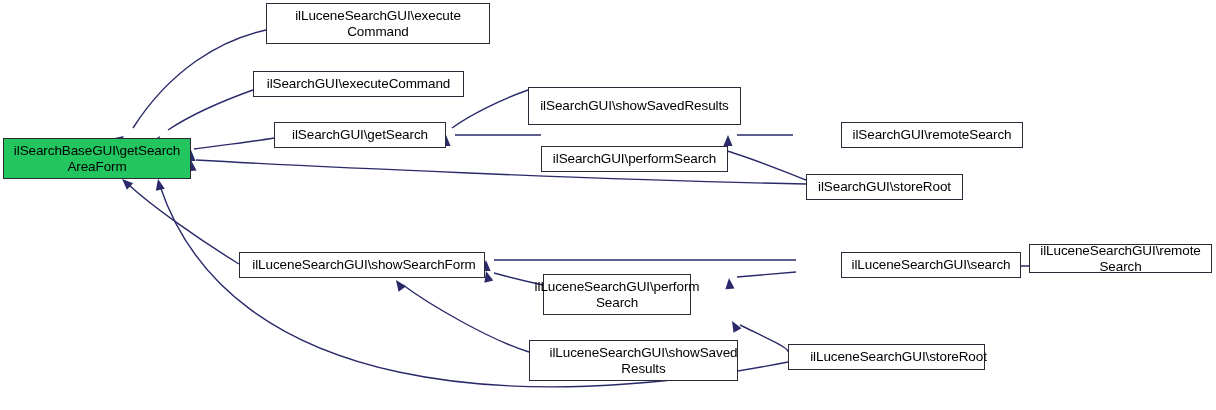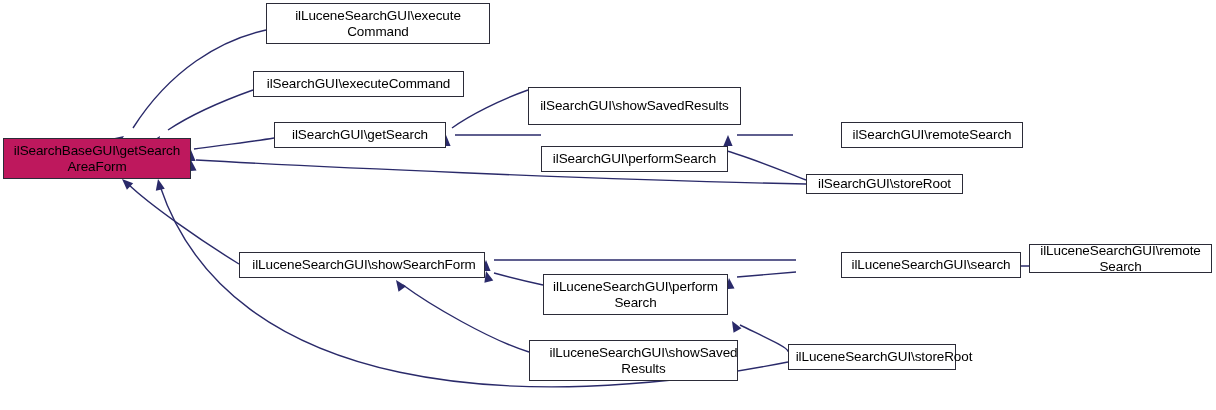--- a/index.html
+++ b/index.html
@@ -35,21 +35,21 @@
     line-height: 15.5px;
     text-align: center;
     display: flex;
     align-items: center;
     justify-content: center;
     padding: 0 4px;
     white-space: pre-line;
     letter-spacing: -0.1px;
   }
   .node.root {
-    background: #be185d;
+    background: #22c55e;
     border: 1px solid #2b2b38;
   }
 </style>
 </head>
 <body>
 
 <div id="callgraph">
   <svg id="edge-layer" viewBox="0 0 1216 410" xmlns="http://www.w3.org/2000/svg">
       <path d="M 266,30 C 220,40 170,70 133,128" fill="none" stroke="#2a2a6a" stroke-width="1.4"></path>
       <polygon points="0,0 11,-4.6 11,4.6" fill="#2a2a6a" transform="translate(124,136) rotate(145)"></polygon>
@@ -86,23 +86,23 @@
     </svg>
 <div class="node root" style="left: 3px; top: 138px; width: 188px; height: 41px;">ilSearchBaseGUI\getSearch
 AreaForm</div>
     <div class="node" style="left: 266px; top: 3px; width: 224px; height: 41px;">ilLuceneSearchGUI\execute
 Command</div>
     <div class="node" style="left: 253px; top: 71px; width: 211px; height: 26px;">ilSearchGUI\executeCommand</div>
     <div class="node" style="left: 274px; top: 122px; width: 172px; height: 26px;">ilSearchGUI\getSearch</div>
     <div class="node" style="left: 528px; top: 71px; width: 213px; height: 38px; margin-top: 16px;">ilSearchGUI\showSavedResults</div>
     <div class="node" style="left: 541px; top: 122px; width: 187px; height: 26px; margin-top: 24px;">ilSearchGUI\performSearch</div>
     <div class="node" style="left: 793px; top: 122px; width: 182px; height: 26px; margin-left: 48px;">ilSearchGUI\remoteSearch</div>
-    <div class="node" style="left: 806px; top: 174px; width: 157px; height: 20px;">ilSearchGUI\storeRoot</div>
+    <div class="node" style="left: 806px; top: 174px; width: 157px; height: 26px;">ilSearchGUI\storeRoot</div>
     <div class="node" style="left: 239px; top: 252px; width: 246px; height: 26px; padding-left: 8px;">ilLuceneSearchGUI\showSearchForm</div>
-    <div class="node" style="left: 543px; top: 274px; width: 185px; height: 41px;">ilLuceneSearchGUI\perform
+    <div class="node" style="left: 543px; top: 274px; width: 148px; height: 41px;">ilLuceneSearchGUI\perform
 Search</div>
     <div class="node" style="left: 529px; top: 340px; width: 209px; height: 41px; padding-left: 24px;">ilLuceneSearchGUI\showSaved
 Results</div>
     <div class="node" style="left: 796px; top: 252px; width: 180px; height: 26px; margin-left: 45px;">ilLuceneSearchGUI\search</div>
     <div class="node" style="left: 1029px; top: 244px; width: 183px; height: 29px;">ilLuceneSearchGUI\remote
 Search</div>
-    <div class="node" style="left: 788px; top: 344px; width: 168px; height: 26px; padding-left: 28px;">ilLuceneSearchGUI\storeRoot</div>
+    <div class="node" style="left: 788px; top: 344px; width: 197px; height: 26px; padding-left: 28px;">ilLuceneSearchGUI\storeRoot</div>
   </div>
 
 </body></html>

